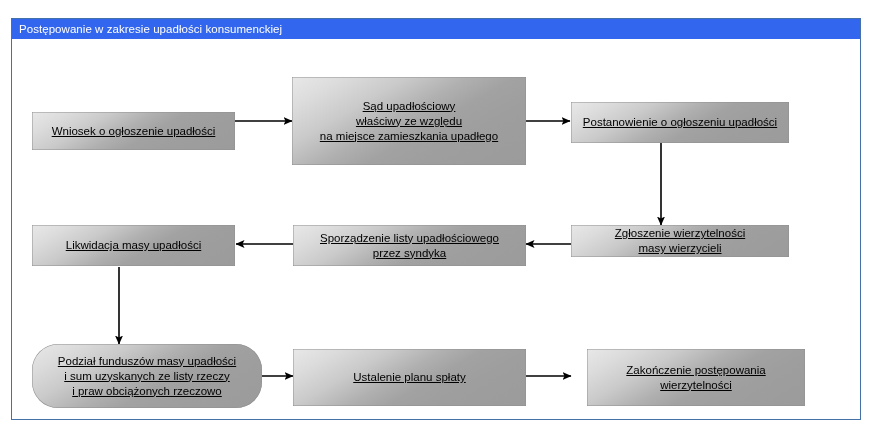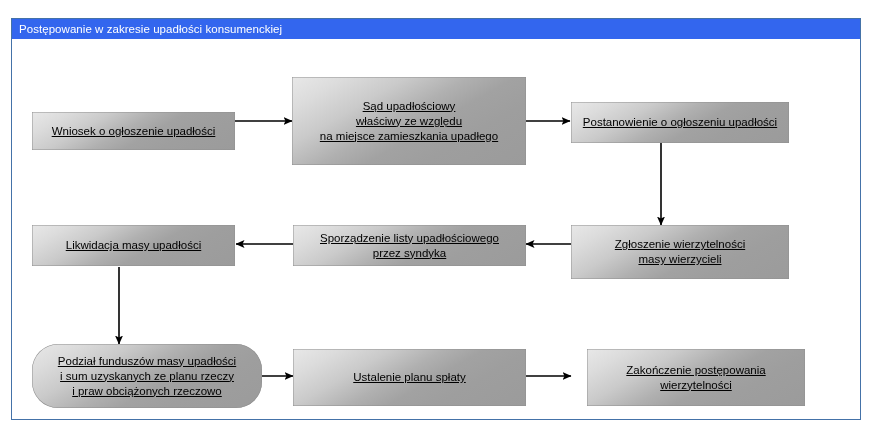--- a/index.html
+++ b/index.html
@@ -135,21 +135,21 @@
         <span>na miejsce zamieszkania upadłego</span>
       </div>
     </div>
 
     <div class="node" style="left:559px; top:63px; width:218px; height:41px;">
       <div>
         <span>Postanowienie o ogłoszeniu upadłości</span>
       </div>
     </div>
 
-    <div class="node" style="left:559px; top:186px; width:218px; height:54px;">
+    <div class="node" style="left:559px; top:186px; width:218px; height:32px;">
       <div>
         <span>Zgłoszenie wierzytelności</span>
         <span>masy wierzycieli</span>
       </div>
     </div>
 
     <div class="node" style="left:281px; top:186px; width:233px; height:41px;">
       <div>
         <span>Sporządzenie listy upadłościowego</span>
         <span>przez syndyka</span>
@@ -158,21 +158,21 @@
 
     <div class="node" style="left:20px; top:186px; width:203px; height:41px;">
       <div>
         <span>Likwidacja masy upadłości</span>
       </div>
     </div>
 
     <div class="node" style="left:20px; top:305px; width:230px; height:64px;border-radius:26px;">
       <div>
         <span>Podział funduszów masy upadłości</span>
-        <span>i sum uzyskanych ze planu rzeczy</span>
+        <span>i sum uzyskanych ze listy rzeczy</span>
         <span>i praw obciążonych rzeczowo</span>
       </div>
     </div>
 
     <div class="node" style="left:281px; top:310px; width:233px; height:57px;text-align:center;">
       <div>
         <span>Ustalenie planu spłaty</span>
       </div>
     </div>
 

